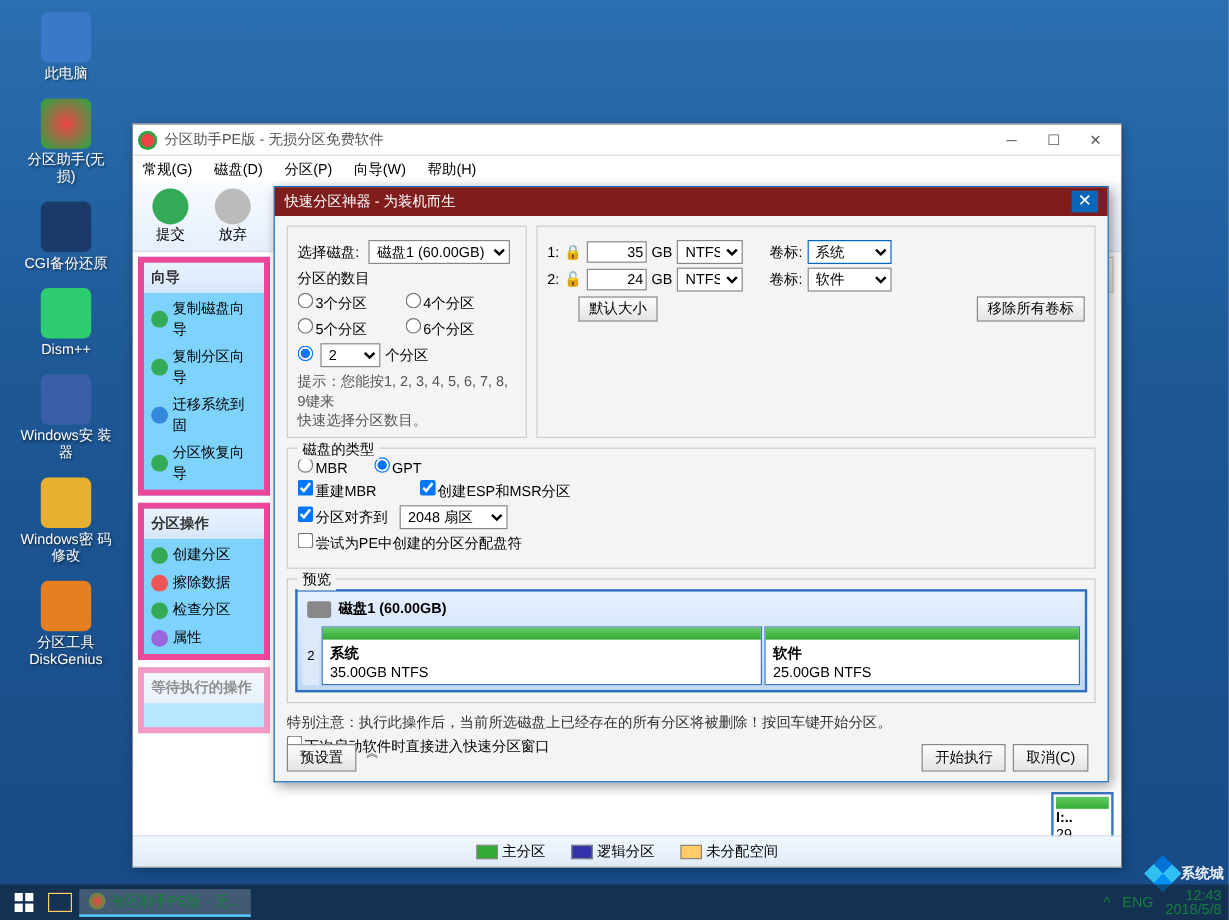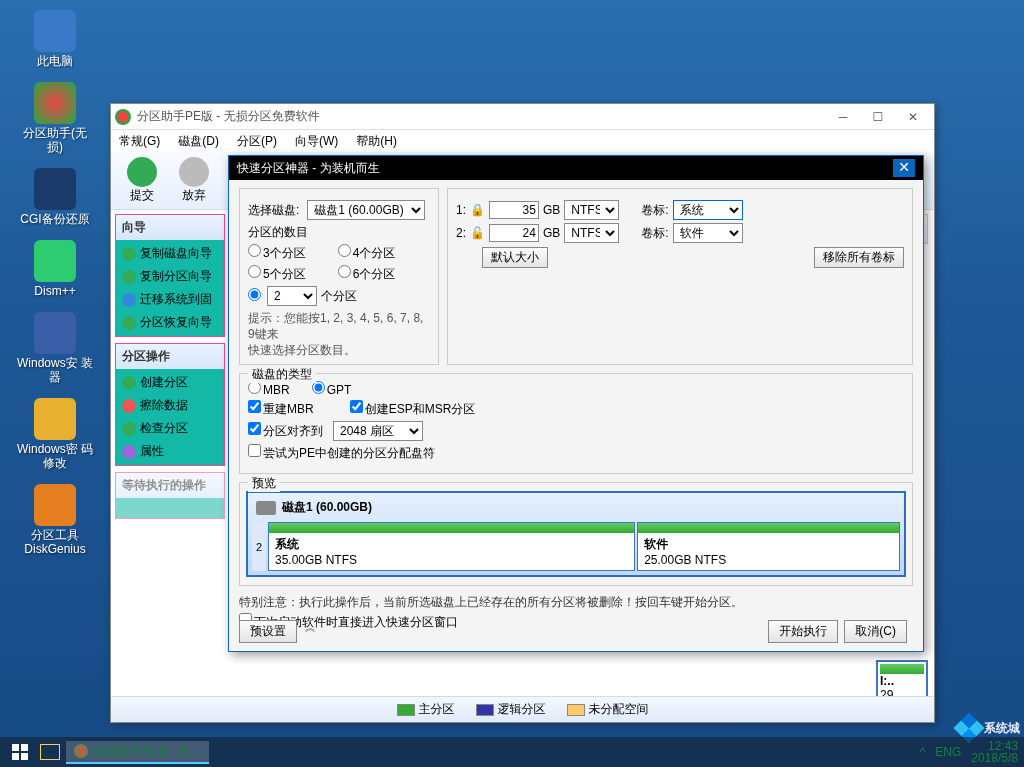--- a/index.html
+++ b/index.html
@@ -15,41 +15,41 @@
 .winbtns{display:flex;gap:1px;}
 .winbtn{width:34px;height:22px;display:flex;align-items:center;justify-content:center;color:#555;cursor:pointer;}
 .menubar{height:22px;display:flex;align-items:center;padding:0 8px;gap:18px;background:#fff;}
 .menubar span{cursor:pointer;}
 .toolbar{height:58px;background:linear-gradient(#f8fbff,#e6effc);border-bottom:1px solid #cde;display:flex;align-items:center;padding:0 10px;gap:10px;}
 .tbtn{display:flex;flex-direction:column;align-items:center;cursor:pointer;padding:2px 6px;}
 .tbtn .tic{width:30px;height:30px;background:#3b8de0;border-radius:50%;}
 .tbtn .tic.gray{background:#bbb;}
 .content{position:relative;height:calc(100% - 106px - 26px);background:#fff;}
 .sidebar{position:absolute;left:4px;top:4px;width:110px;}
-.panel{border:1px solid #ec4899;margin-bottom:6px;background:#14b8a6;}
+.panel{border:5px solid #ec4899;margin-bottom:6px;background:#7dd3fc;}
 .panel-h{background:linear-gradient(#eaf3ff,#d6e6f9);padding:4px 6px;font-weight:bold;color:#333;}
 .panel-b{padding:2px;}
 .sbitem{display:flex;align-items:center;gap:4px;padding:3px 4px;cursor:pointer;}
 .sbitem .sic{width:14px;height:14px;border-radius:50%;}
 .sbitem .sic.g{background:#3a5;}
 .sbitem .sic.b{background:#38d;}
 .sbitem .sic.r{background:#e55;}
 .sbitem .sic.p{background:#96d;}
 .panel-dim{opacity:.55;}
 .bglist{position:absolute;left:120px;top:4px;right:4px;height:30px;display:flex;}
 .colh{border:1px solid #ccc;padding:4px 10px;background:linear-gradient(#fcfdff,#e6eefc);}
 .bgrows{position:absolute;right:6px;top:38px;width:110px;color:#333;}
 .bgrows div{display:flex;justify-content:space-around;padding:3px 0;}
 .statusbar{position:absolute;bottom:0;left:0;right:0;height:26px;background:linear-gradient(#f2f7fe,#e0ebf9);border-top:1px solid #cde;display:flex;align-items:center;justify-content:center;gap:21px;}
 .legend{display:flex;align-items:center;gap:4px;}
 .lbox{width:18px;height:12px;border:1px solid #888;}
 .rpart{position:absolute;right:6px;top:450px;width:52px;height:60px;border:2px solid #3a76c2;background:#fff;padding:2px;}
 .rpart .bar{height:10px;background:linear-gradient(#6c6,#3a3);}
 .dialog{position:absolute;left:228px;top:155px;width:696px;height:497px;background:#f4f4f4;border:1px solid #0a66b8;box-shadow:3px 3px 10px rgba(0,0,0,.4);}
-.d-title{height:24px;background:#000000;color:#fff;display:flex;align-items:center;padding:0 8px;gap:34px;}
+.d-title{height:24px;background:#7f1d1d;color:#fff;display:flex;align-items:center;padding:0 8px;gap:34px;}
 .d-title span{flex:1;}
 .d-close{width:22px;height:18px;background:#0a66b8;color:#fff;text-align:center;cursor:pointer;font-size:14px;line-height:16px;}
 .d-body{padding:8px 10px;}
 .toprow{display:flex;gap:8px;}
 .fs{border:1px solid #ccc;padding:8px 8px 6px;background:#f4f4f4;}
 .fs.left{width:200px;}
 .fs.right{flex:1;}
 .row{display:flex;align-items:center;gap:4px;margin:3px 0;}
 .lbl{margin-right:4px;}
 select,input[type=text]{border:1px solid #888;padding:1px 2px;font-size:12px;background:#fff;}

